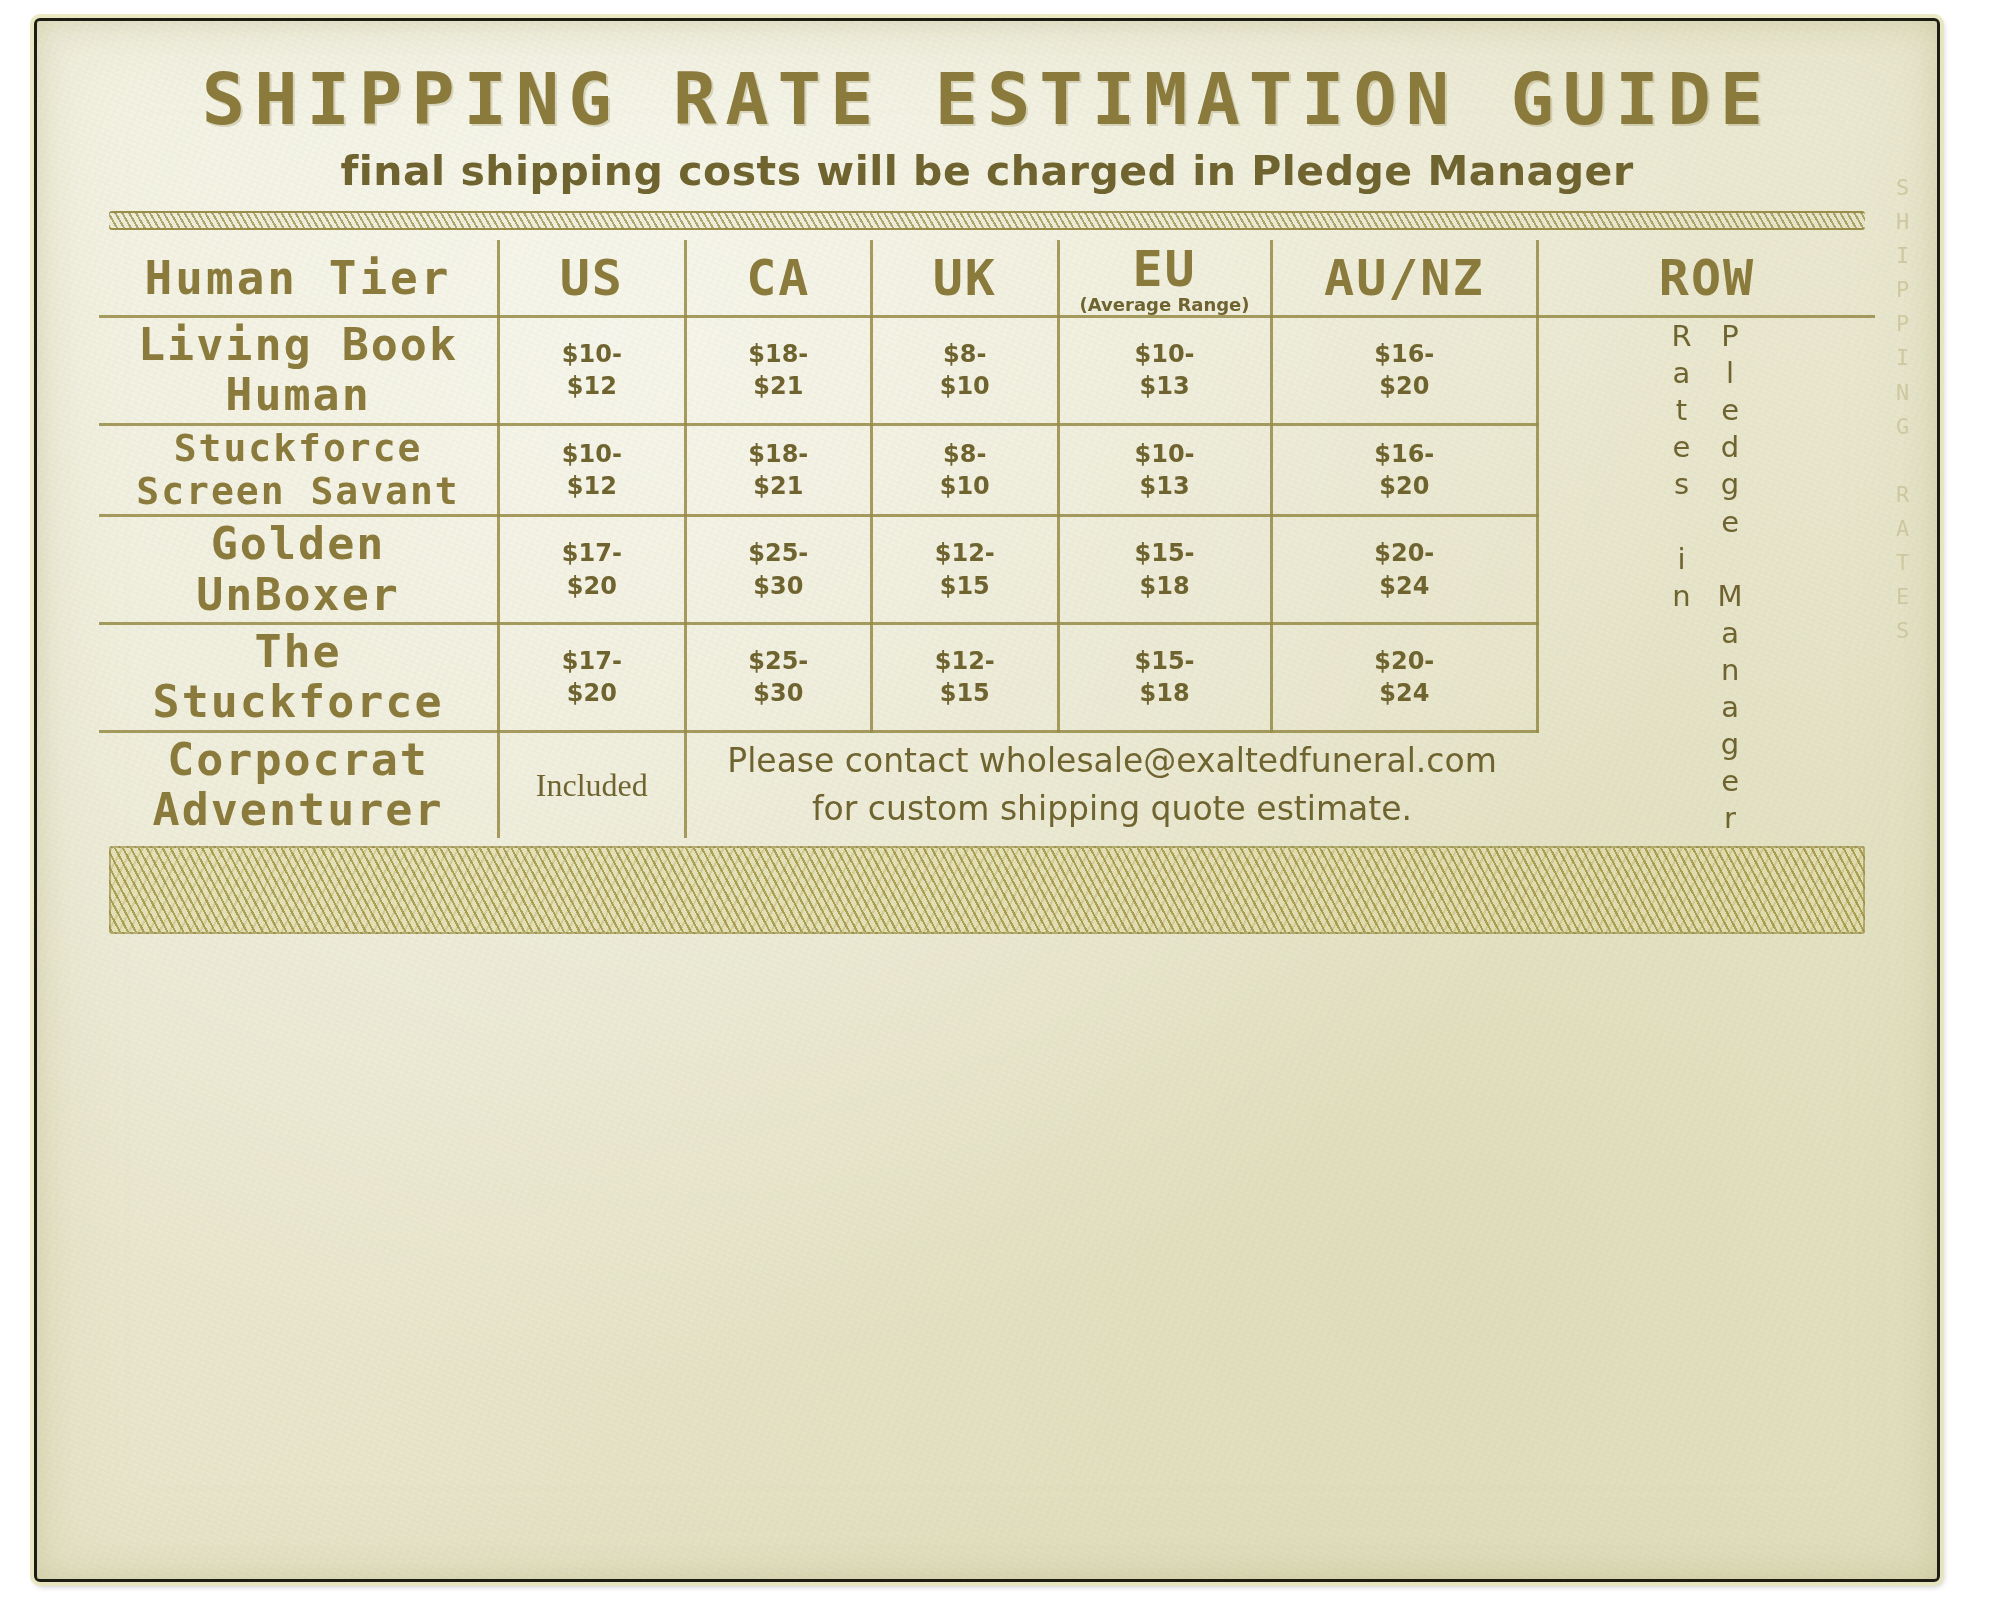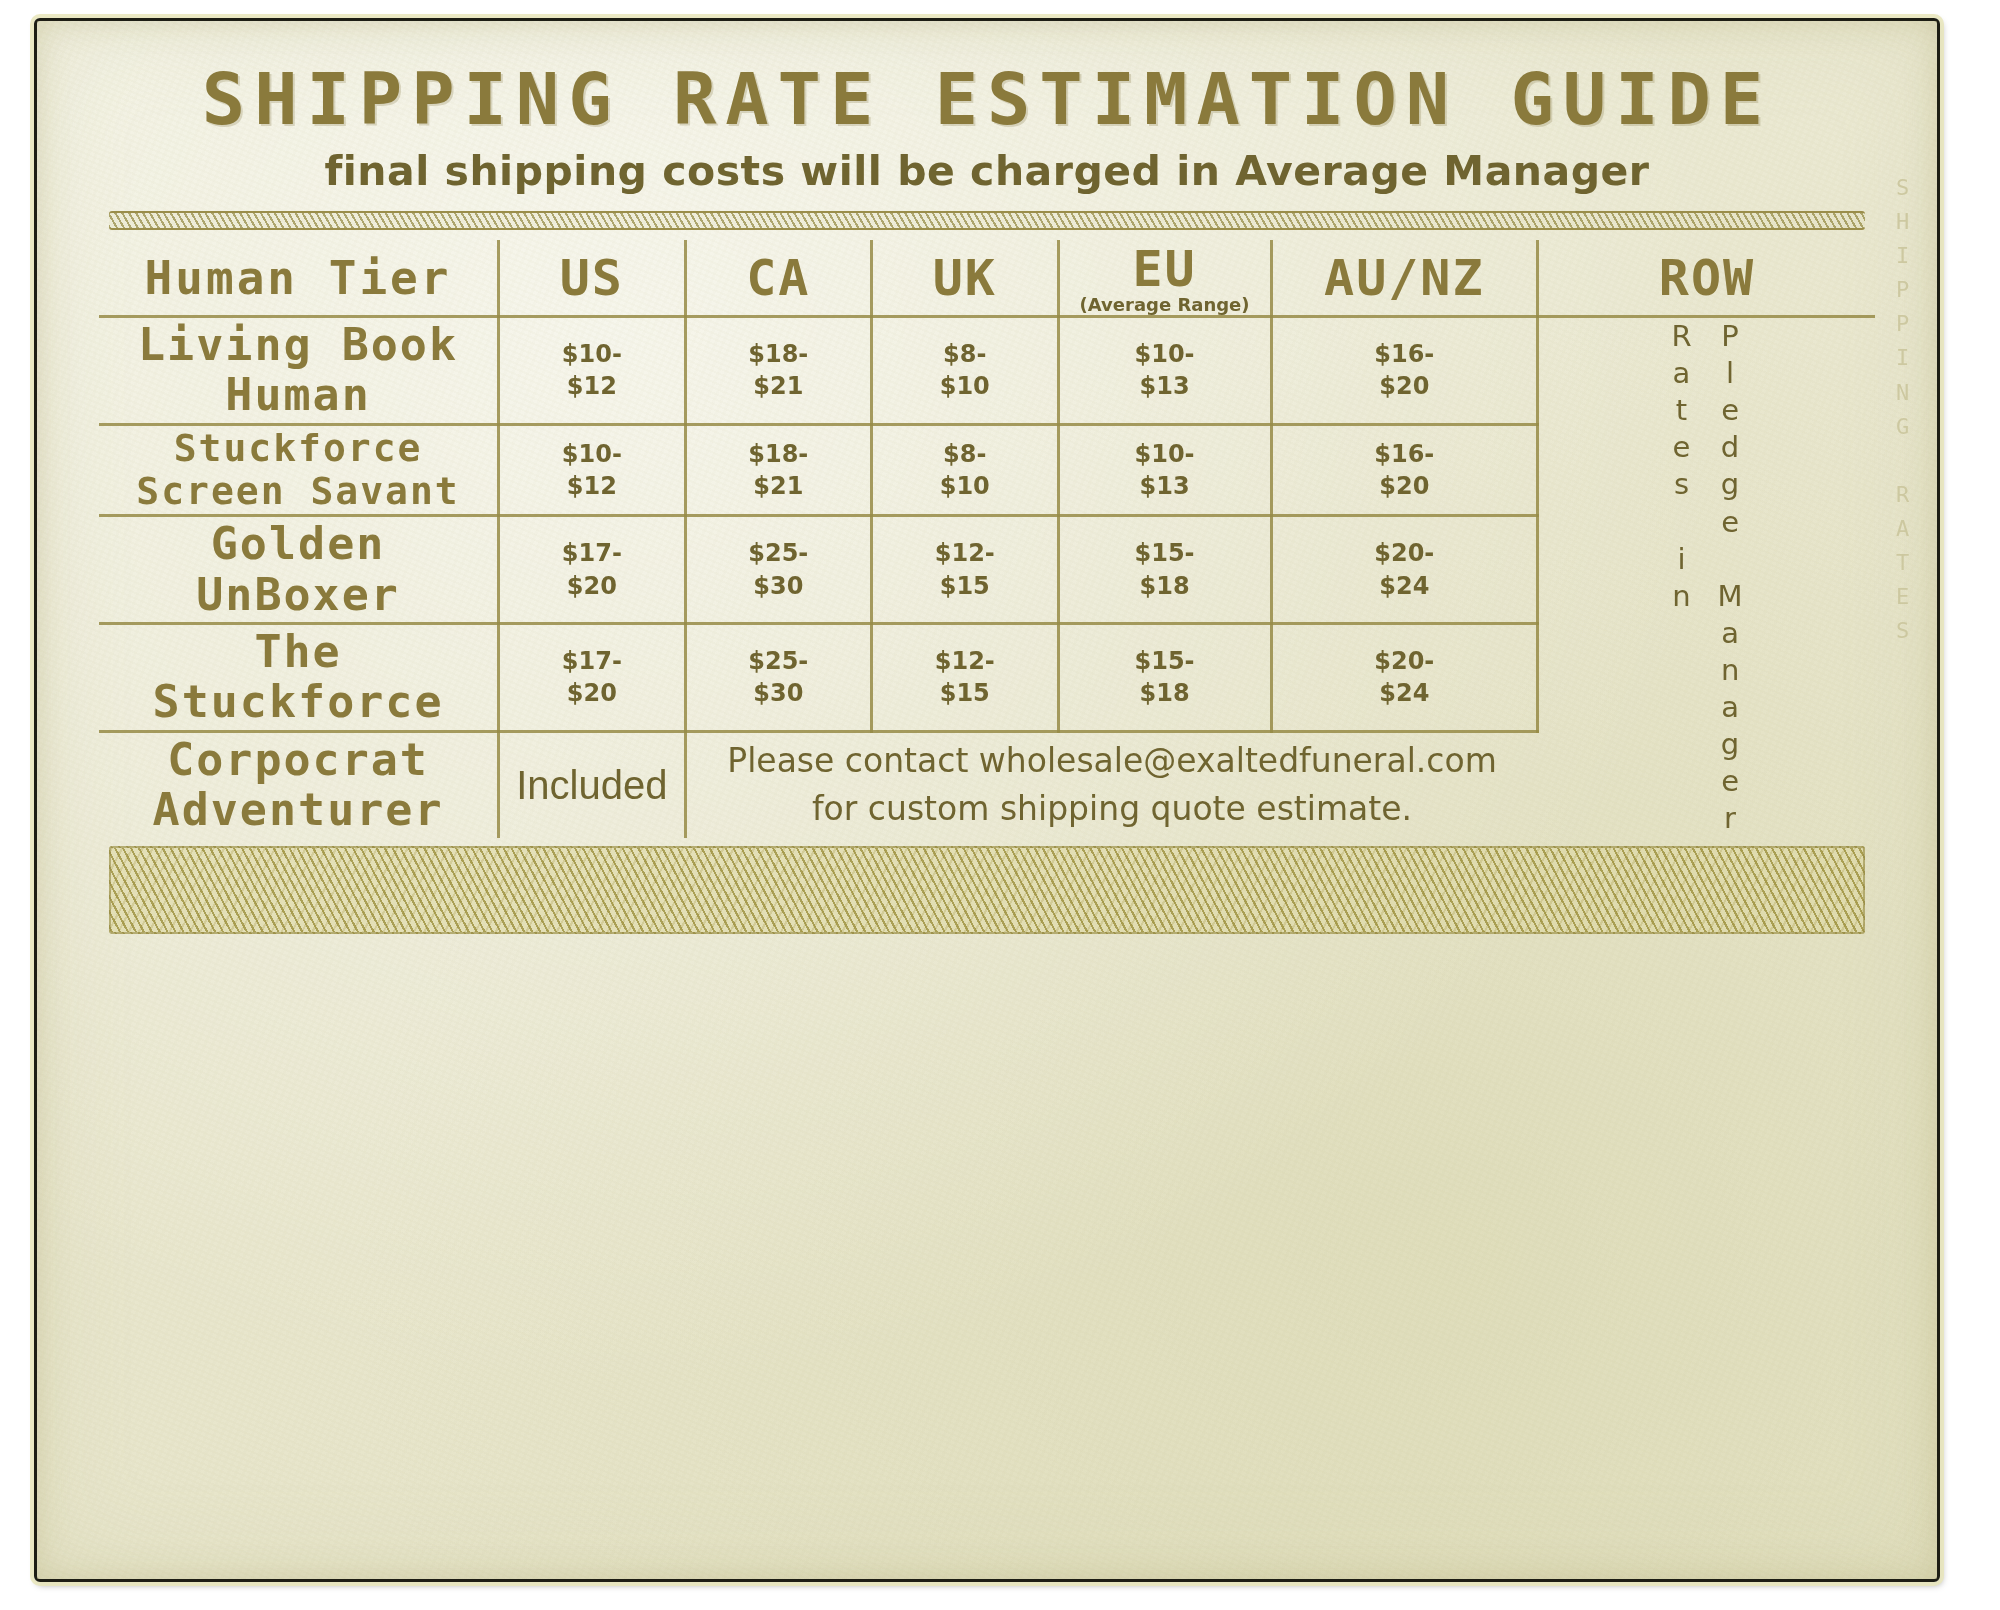--- a/index.html
+++ b/index.html
@@ -162,22 +162,22 @@
     font-family: "DejaVu Sans", sans-serif;
     font-size: 24px;
     color: #6f6430;
     line-height: 1.35;
     padding: 16px 4px;
     white-space: pre-line;
     font-weight: bold;
   }
 
   td.included {
-    font-family: Liberation Sans, sans-serif;
-    font-size: 40px;
+    font-family: Liberation Serif, serif;
+    font-size: 32px;
     color: #6f6430;
     padding: 10px 4px;
   }
   td.contact {
     font-family: "DejaVu Sans", sans-serif;
     font-size: 33px;
     color: #6f6430;
     line-height: 1.45;
     padding: 10px 14px;
     white-space: pre-line;
@@ -254,21 +254,21 @@
       <span>R</span>
         <span>A</span>
         <span>T</span>
         <span>E</span>
         <span>S</span>
     </div>
 
     <div class="inner">
 
       <div class="title">SHIPPING RATE ESTIMATION GUIDE</div>
-      <div class="subtitle">final shipping costs will be charged in Average Manager</div>
+      <div class="subtitle">final shipping costs will be charged in Pledge Manager</div>
 
       <div class="rule"></div>
 
       <div class="table-wrap">
         <table class="rates">
           <colgroup>
             <col style="width:22.5%">
             <col style="width:10.5%">
             <col style="width:10.5%">
             <col style="width:10.5%">

